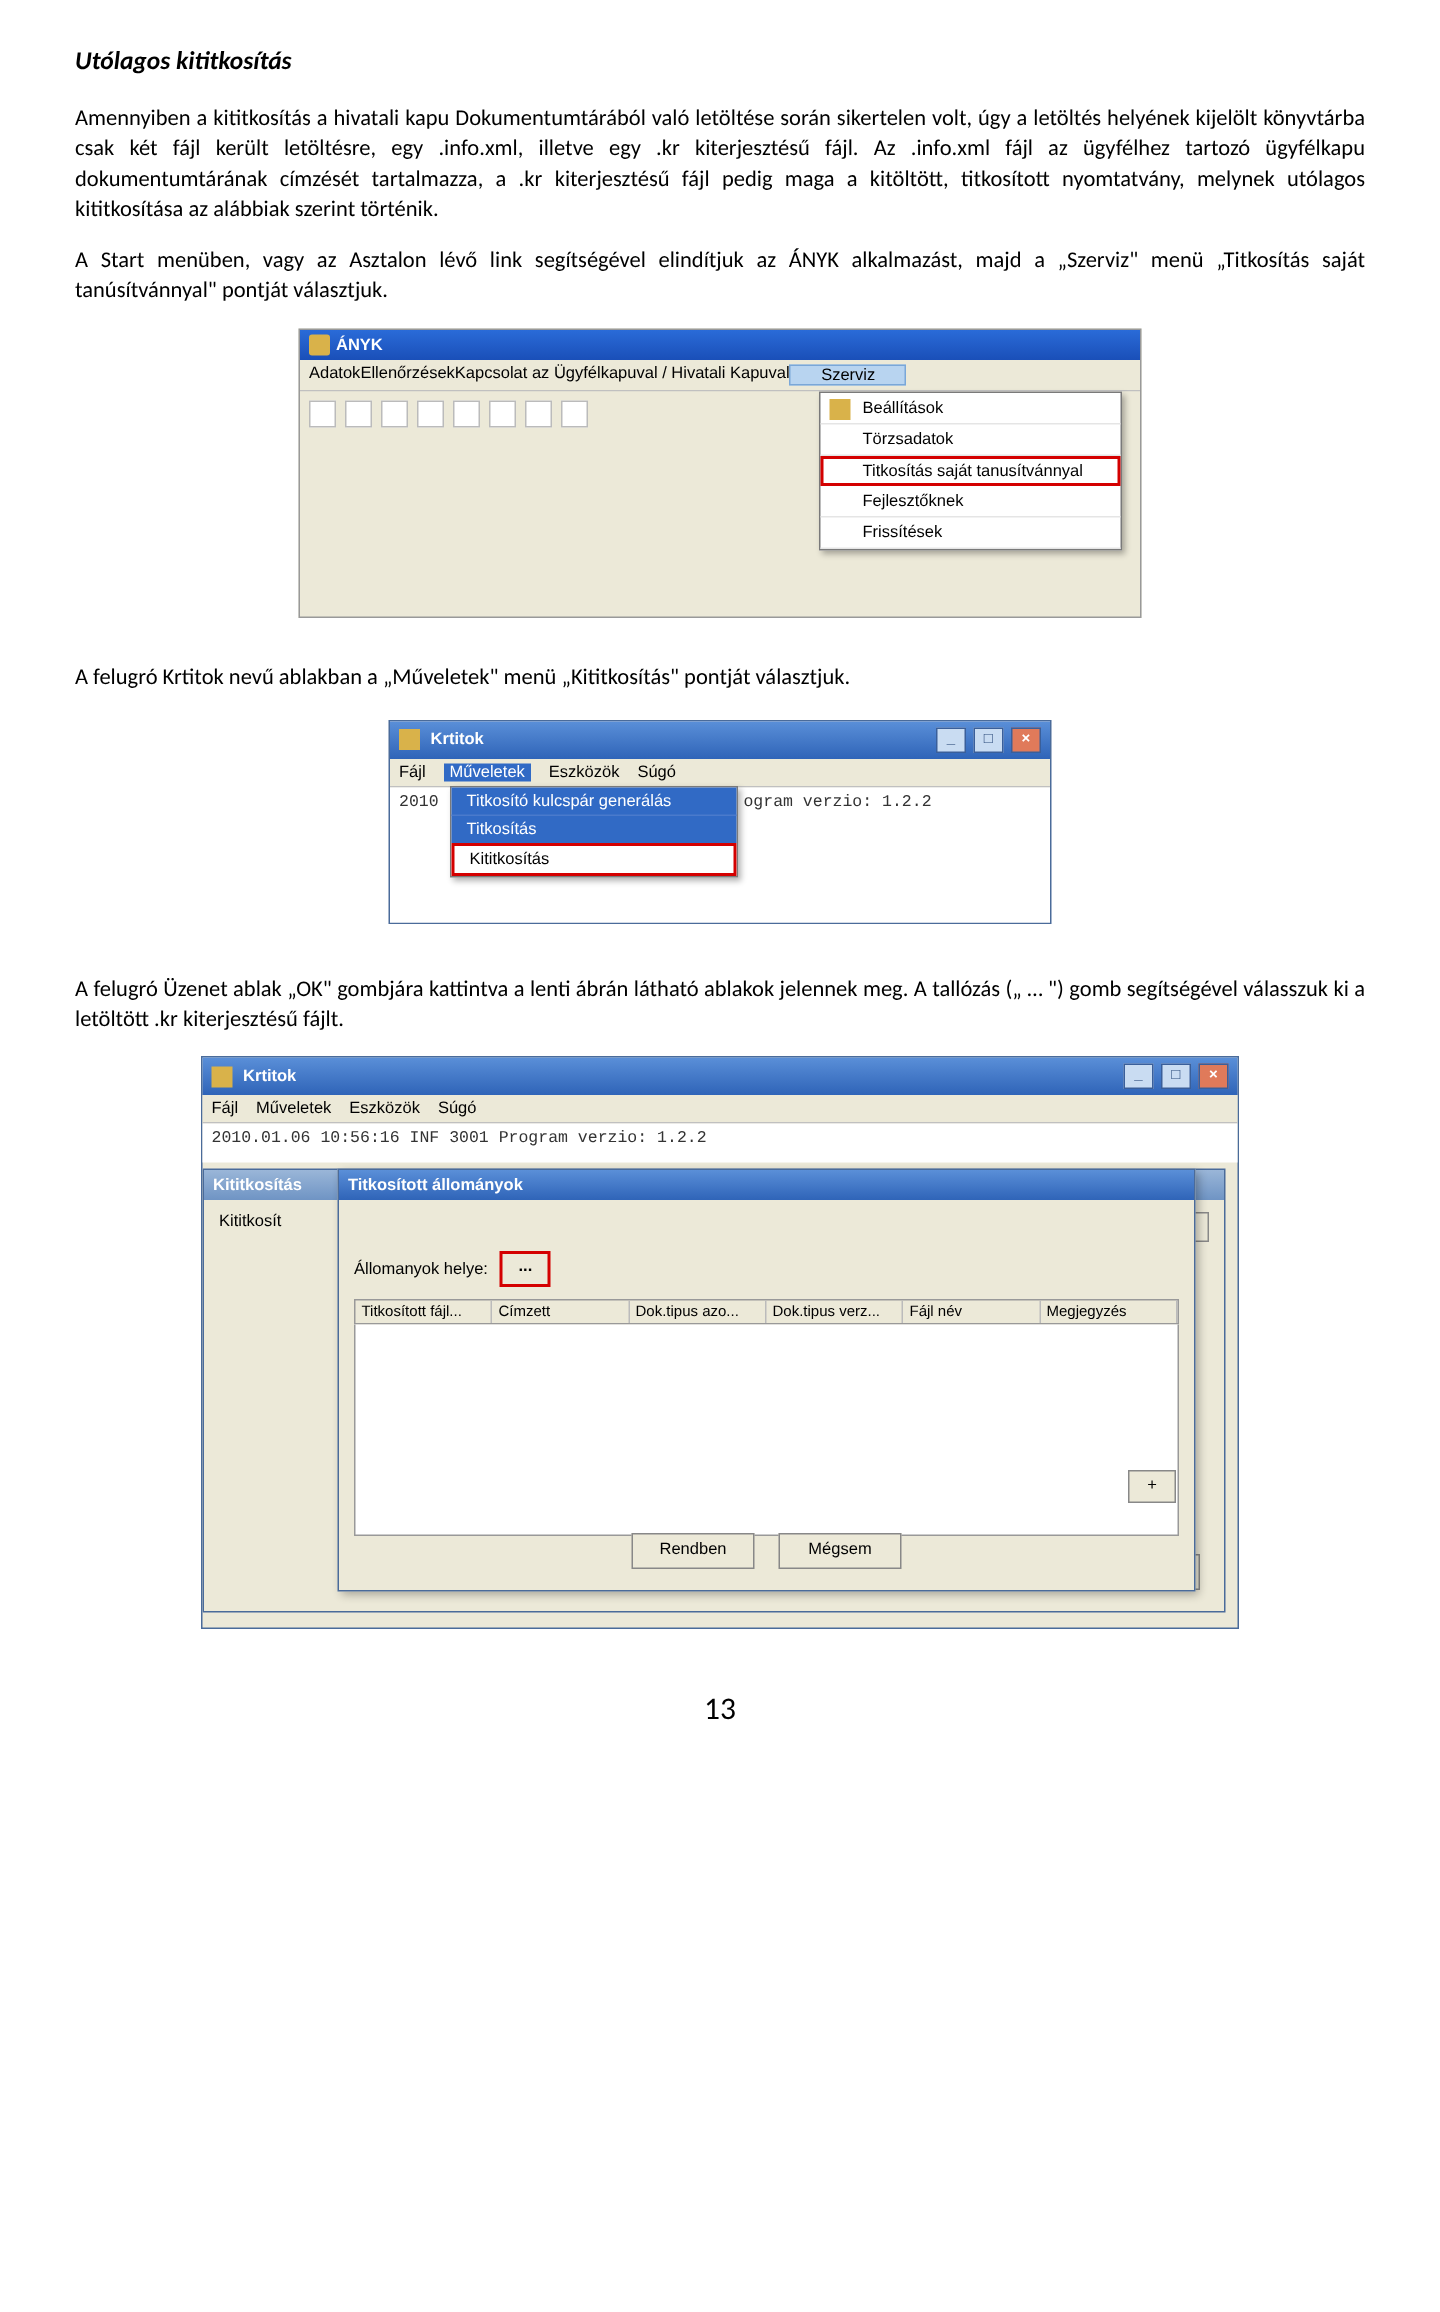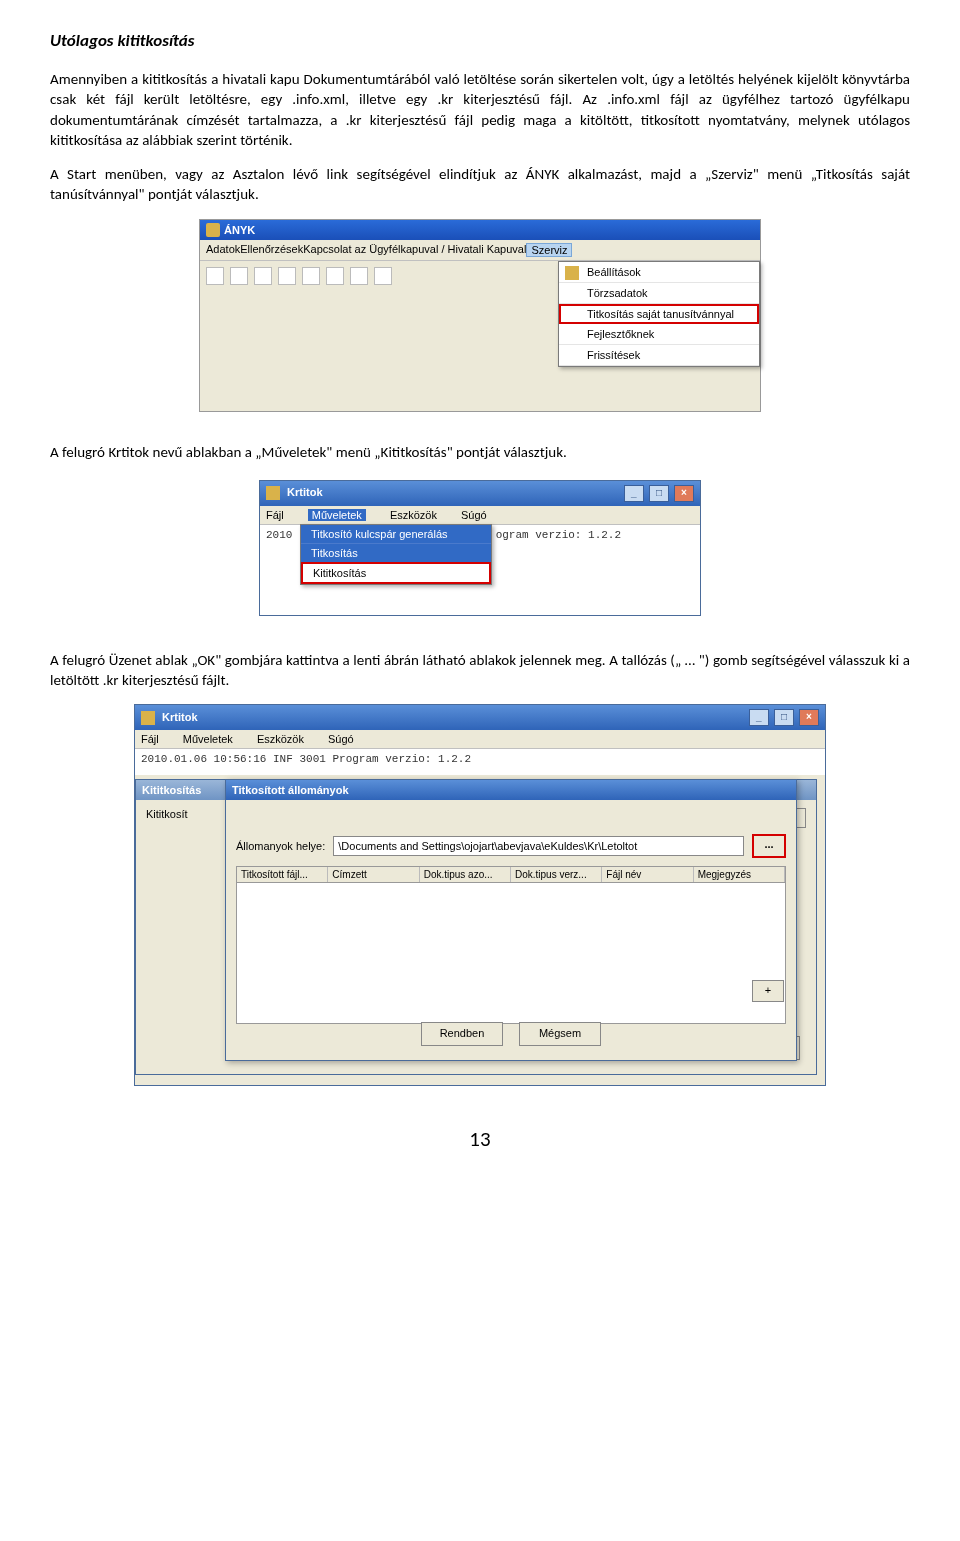--- a/index.html
+++ b/index.html
@@ -53,21 +53,21 @@
   }
   .menubar {
     background: #ece9d8;
     padding: 3px 6px;
     display: flex;
     border-bottom: 1px solid #c0c0c0;
   }
   .menubar .selected {
     background: #b8d4f0;
     border: 1px solid #7aa7d8;
-    padding: 0 4px;
+    padding: 0 20px;
   }
   .toolbar {
     background: #ece9d8;
     padding: 4px 6px;
     display: flex;
     align-items: center;
     gap: 6px;
     height: 22px;
   }
   .tbicon {
@@ -131,21 +131,21 @@
     text-align: center;
     color: #2a4a7a;
     font-size: 10px;
     line-height: 14px;
   }
   .wincontrols .close { background: #e07a5a; color: #fff; }
   .menubar2 {
     background: #ece9d8;
     padding: 3px 6px;
     display: flex;
-    gap: 24px;
+    gap: 12px;
     border-bottom: 1px solid #c0c0c0;
   }
   .menubar2 .sel {
     background: #316ac5;
     color: #fff;
     padding: 0 4px;
   }
   .krBody {
     background: #fff;
     padding: 0;
@@ -347,21 +347,21 @@
     <div class="toolbar">
       <span class="tbicon"></span>
       <span class="tbicon"></span>
       <span class="tbicon"></span>
       <span class="tbicon"></span>
       <span class="tbicon"></span>
       <span class="tbicon"></span>
       <span class="tbicon"></span>
       <span class="tbicon"></span>
     </div>
-    <div class="dropdown" style="right:0px; top:0;">
+    <div class="dropdown" style="right:12px; top:0;">
       <div class="mitem iconed">Beállítások</div>
       <div class="mitem">Törzsadatok</div>
       <div class="mitem highlight">Titkosítás saját tanusítvánnyal</div>
       <div class="mitem">Fejlesztőknek</div>
       <div class="mitem">Frissítések</div>
     </div>
   </div>
 </div>
 
 <p class="body">A felugró Krtitok nevű ablakban a „Műveletek" menü „Kititkosítás" pontját választjuk.</p>
@@ -434,21 +434,20 @@
         <div class="btn">gsem</div>
       </div>
     </div>
 
     <div class="dialog titkositott-dialog">
       <div class="titlebar2">
         <span>Titkosított állományok</span>
       </div>
       <div class="row1">
         <span>Állomanyok helye:</span>
-        <input class="path" value="\Documents and Settings\ojojart\abevjava\eKuldes\Kr\Letoltot" style="">
         <div class="browsebtn">...</div>
       </div>
       <div class="tablehead">
         <span>Titkosított fájl...</span>
         <span>Címzett</span>
         <span>Dok.tipus azo...</span>
         <span>Dok.tipus verz...</span>
         <span>Fájl név</span>
         <span>Megjegyzés</span>
       </div>

